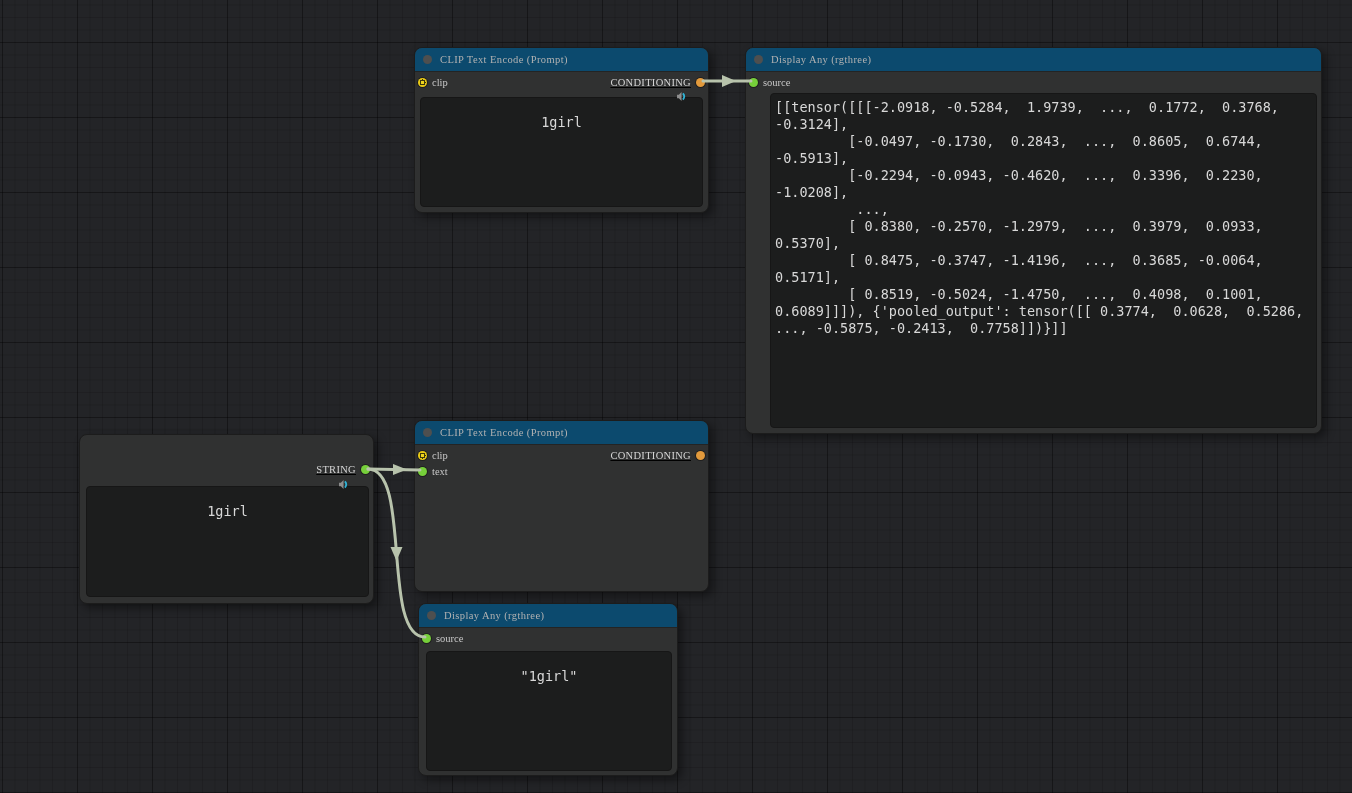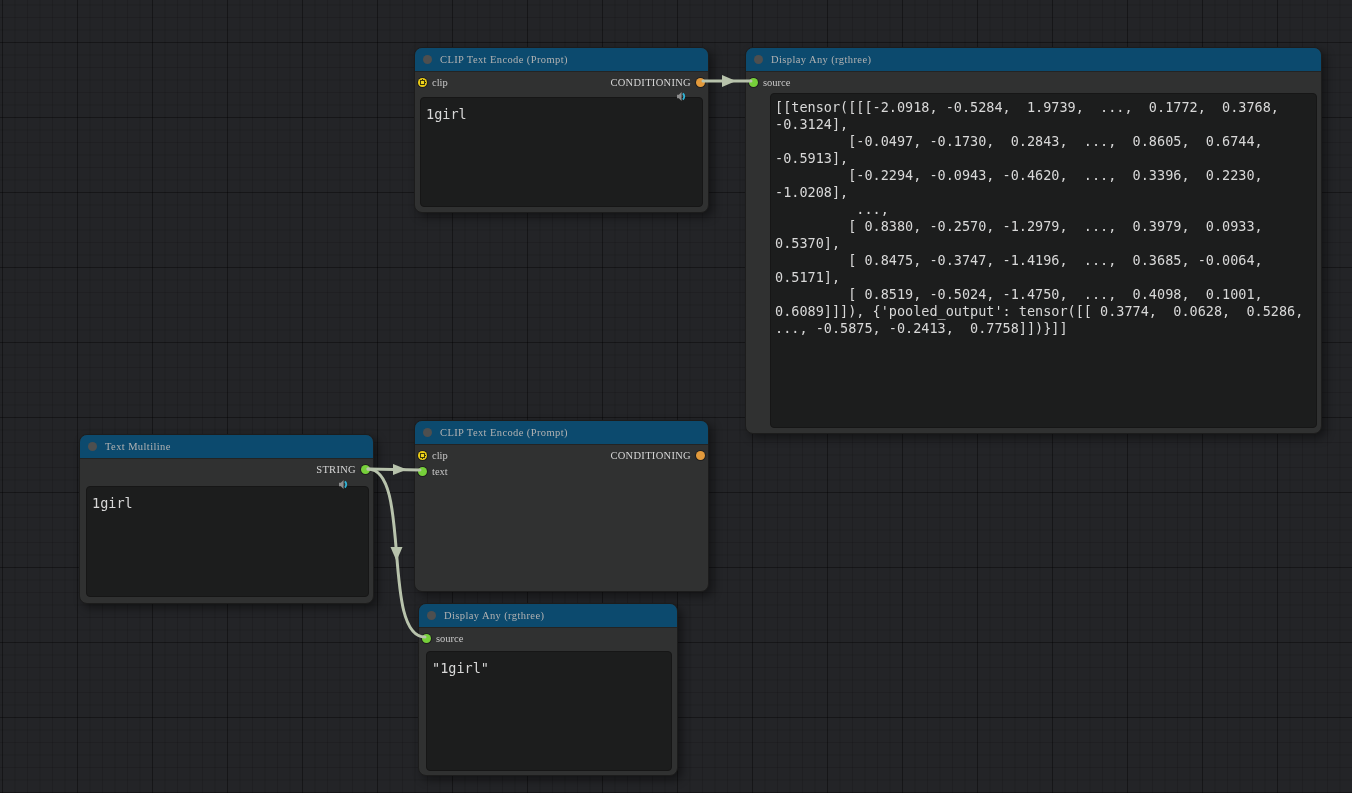--- a/index.html
+++ b/index.html
@@ -20,36 +20,36 @@
     box-shadow:4px 4px 10px rgba(0,0,0,0.45);box-sizing:border-box;z-index:2;
   }
   .node-header{
     height:23px;background:#0c4a6e;border-bottom:1px solid #232424;
     border-radius:7px 7px 0 0;display:flex;align-items:center;padding-left:8px;gap:8px;
   }
   .node-title{font-size:10.5px;color:#b2b2b2;letter-spacing:0.4px;white-space:nowrap;}
   .title-dot{width:9px;height:9px;border-radius:50%;background:#4e4f4f;flex:0 0 auto;}
   .port{position:absolute;display:flex;align-items:center;gap:5px;height:14px;z-index:3;text-align:center;}
   .port.in{left:3px;}
-  .port.out{right:3px;flex-direction:row;}
+  .port.out{right:3px;flex-direction:row;text-decoration:underline;}
   .dot{width:9px;height:9px;border-radius:50%;flex:0 0 auto;}
   .dot-green{background:#76cf3a;box-shadow:0 0 0 1px rgba(0,0,0,0.35);}
   .dot-orange{background:#e29a3c;box-shadow:0 0 0 1px rgba(0,0,0,0.35);}
   .dot-clip{background:radial-gradient(circle,#f0d61d 0 1.5px,#3d380e 1.5px 3px,#e8c914 3px);box-shadow:0 0 0 1px rgba(0,0,0,0.35);}
   .port-label{font-size:10.5px;color:#c9c9c9;white-space:nowrap;}
   .port-label.caps{color:#d6d6d6;letter-spacing:0.3px;}
   .widget-box{
     position:absolute;background:#1c1d1d;border:1px solid #161616;border-radius:4px;
     box-sizing:border-box;overflow:hidden;
   }
   .widget-text{
     font-family:"DejaVu Sans Mono","Liberation Mono",monospace;
     font-size:13.5px;line-height:17px;color:#d8d8d8;white-space:pre;display:block;
   }
-  .pad-sm{padding:8px 5px;}
+  .pad-sm{padding:16px 5px;text-align:center;}
   .pad-md{padding:5px 4px;margin-left:20px;}
   .speaker{position:absolute;z-index:3;}
   #wires{position:absolute;left:0;top:0;z-index:4;pointer-events:none;}
 </style>
 </head>
 <body>
 
 <div id="canvas">
 
   <svg id="wires" width="1352" height="793">
@@ -106,24 +106,20 @@
 0.5370],
          [ 0.8475, -0.3747, -1.4196,  ...,  0.3685, -0.0064,
 0.5171],
          [ 0.8519, -0.5024, -1.4750,  ...,  0.4098,  0.1001,
 0.6089]]]), {'pooled_output': tensor([[ 0.3774,  0.0628,  0.5286,
 ..., -0.5875, -0.2413,  0.7758]])}]]</span>
     </div>
   </div>
 
   <div class="node" style="left:79px;top:434px;width:295px;height:170px;">
-    <div class="node-header">
-      <span class="title-dot"></span>
-      <span class="node-title">Text Multiline</span>
-    </div>
     <div class="port out" style="top:27px;">
       <span class="port-label caps">STRING</span>
       <span class="dot dot-green"></span>
     </div>
     <span class="speaker" style="right:23px;top:40px;">
       <svg width="12" height="9" viewBox="0 0 12 10">
         <path d="M5.5 0 L2.5 3 H0.5 V7 H2.5 L5.5 10 Z" fill="#8f8f8f"></path>
         <path d="M7 1.5 Q10 5 7 8.5" stroke="#2fb3d6" stroke-width="2" fill="none"></path>
       </svg>
     </span>

